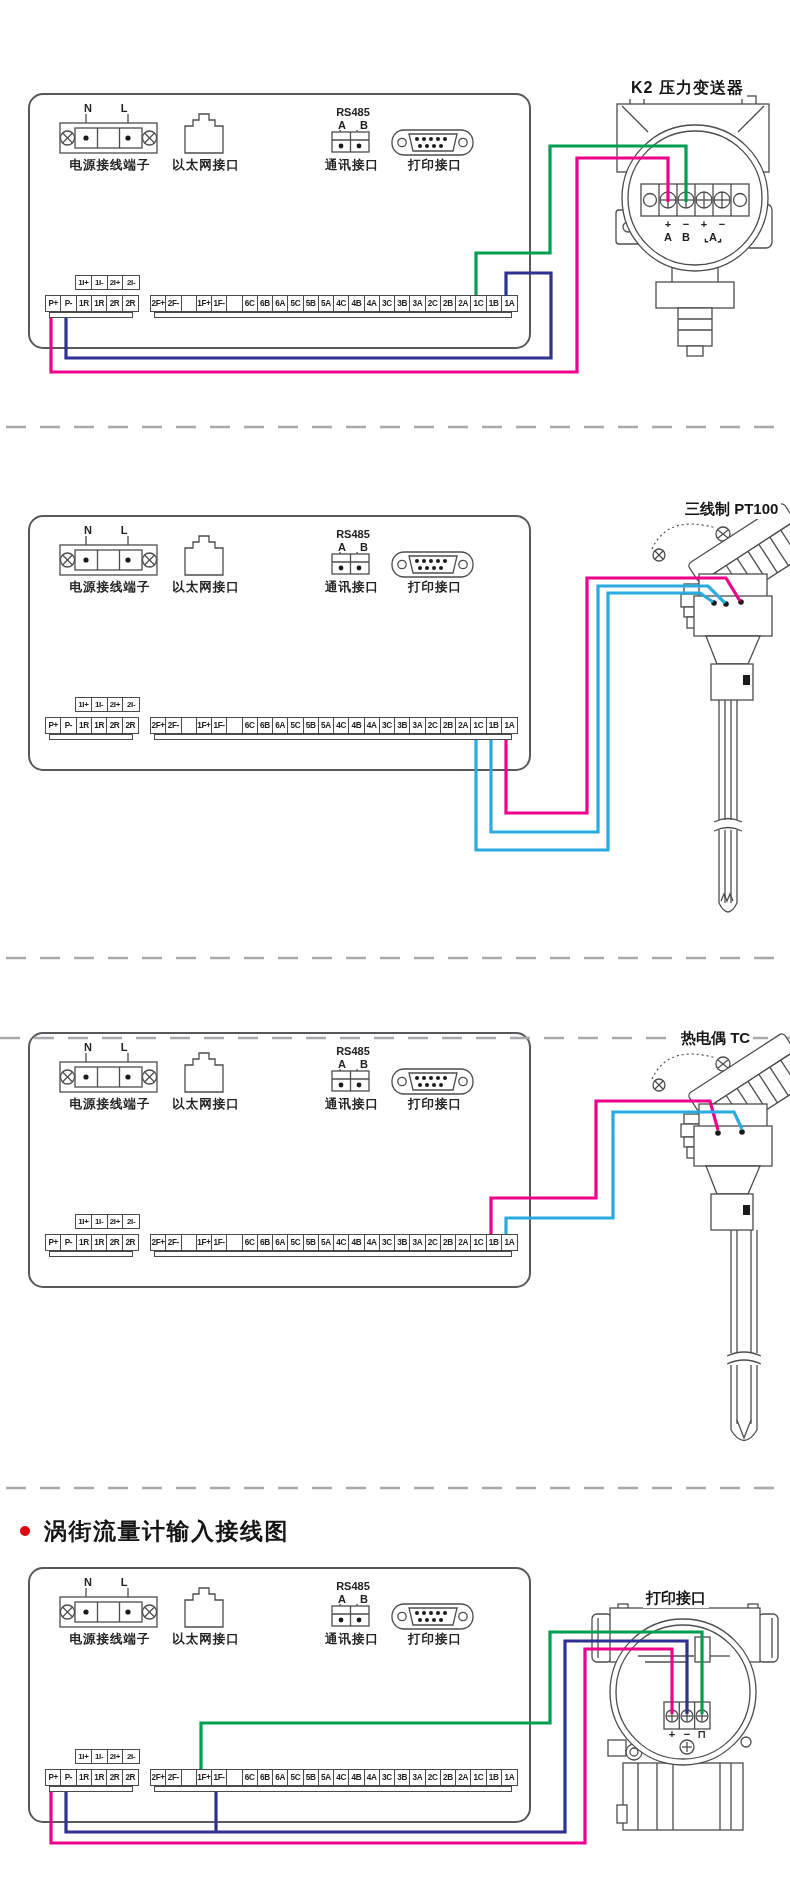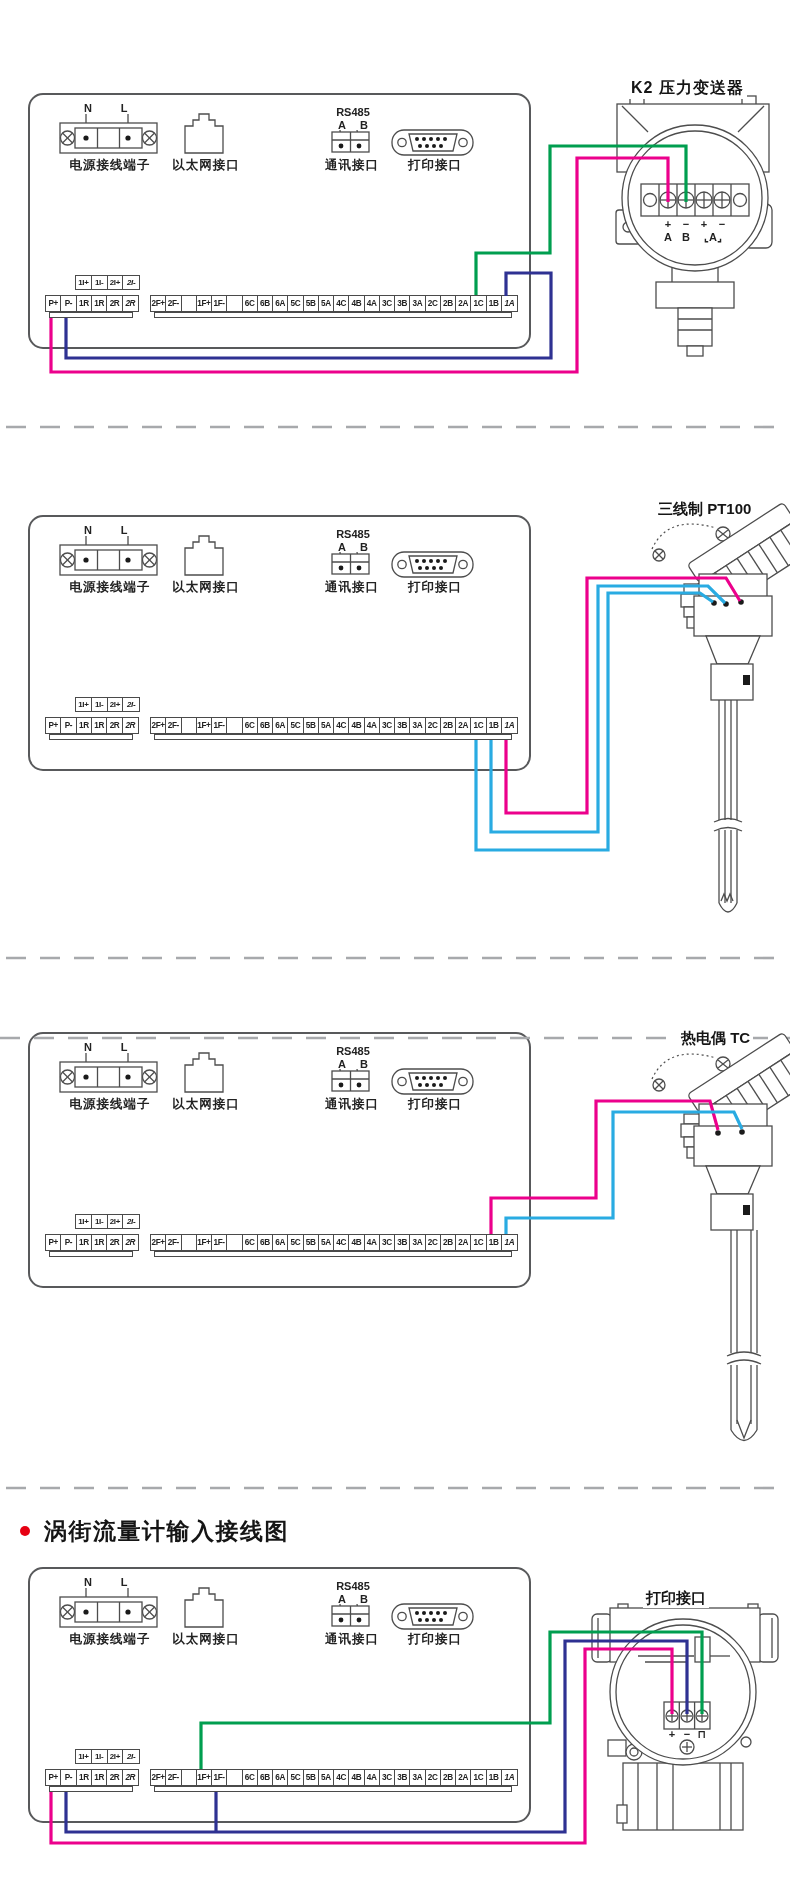--- a/index.html
+++ b/index.html
@@ -11,21 +11,21 @@
   .panel{position:absolute;left:28px;width:503px;height:256px;border:2px solid #58595b;
          border-radius:15px;background:#fff;box-sizing:border-box;z-index:1;}
   .lbl{position:absolute;font-weight:bold;color:#222;text-align:center;line-height:1;}
   .nl{font-size:11px;width:12px;}
   .rs485{font-size:11px;width:60px;}
   .ab{display:flex;justify-content:space-between;font-size:11px;width:30px;}
   .cap{font-size:12.5px;letter-spacing:1px;width:120px;}
   .strip{position:absolute;display:inline-flex;border:1px solid #4a4a4a;background:#fff;box-sizing:content-box;}
   .strip .cell{flex:none;height:15px;line-height:15px;font-size:8.2px;font-weight:bold;text-align:center;
                border-right:1px solid #4a4a4a;box-sizing:border-box;color:#222;letter-spacing:-0.4px;}
-  .strip .cell:last-child{border-right:none;font-style:italic;}
+  .strip .cell:last-child{border-right:none;}
   .strip.sm .cell{height:13px;line-height:13px;font-size:8px;}
   .strip-band{position:absolute;height:6px;border:1px solid #4a4a4a;background:#fff;box-sizing:border-box;}
   .dev-label{position:absolute;font-weight:bold;color:#151515;z-index:10;background:#fff;padding:0 3px;white-space:nowrap;}
   .term-lbl{position:absolute;font-size:11px;font-weight:bold;color:#222;text-align:center;z-index:7;line-height:1;}
   .gfx{position:absolute;left:0;top:0;z-index:5;pointer-events:none;}
   
   .ln{fill:none;stroke:#4d4d4d;stroke-width:1.3;}
   .fw{fill:#fff;stroke:#4d4d4d;stroke-width:1.3;}
   .dk{fill:#1a1a1a;stroke:none;}
   .dotl{fill:none;stroke:#4d4d4d;stroke-width:1.2;stroke-dasharray:2 3;}
@@ -40,21 +40,21 @@
 <body>
 
 <div class="page">
 
   <div class="sec-title" style="top:1516px">
     <span class="bullet"></span>
     <span class="t">涡街流量计输入接线图</span>
   </div>
 
   <div class="dev-label" style="left:628px;top:78px;font-size:16px;letter-spacing:1px">K2 压力变送器</div>
-  <div class="dev-label" style="left:655px;top:500px;font-size:15px">三线制 PT100</div>
+  <div class="dev-label" style="left:682px;top:500px;font-size:15px">三线制 PT100</div>
   <div class="dev-label" style="left:678px;top:1029px;font-size:15px">热电偶 TC</div>
   <div class="dev-label" style="left:643px;top:1589px;font-size:15px">打印接口</div>
 
   <div class="term-lbl" style="left:661px;top:219px;width:14px">+</div>
   <div class="term-lbl" style="left:679px;top:219px;width:14px">−</div>
   <div class="term-lbl" style="left:697px;top:219px;width:14px">+</div>
   <div class="term-lbl" style="left:715px;top:219px;width:14px">−</div>
   <div class="term-lbl" style="left:661px;top:232px;width:14px">A</div>
   <div class="term-lbl" style="left:679px;top:232px;width:14px">B</div>
   <div class="term-lbl" style="left:698px;top:232px;width:30px">⌞A⌟</div>

